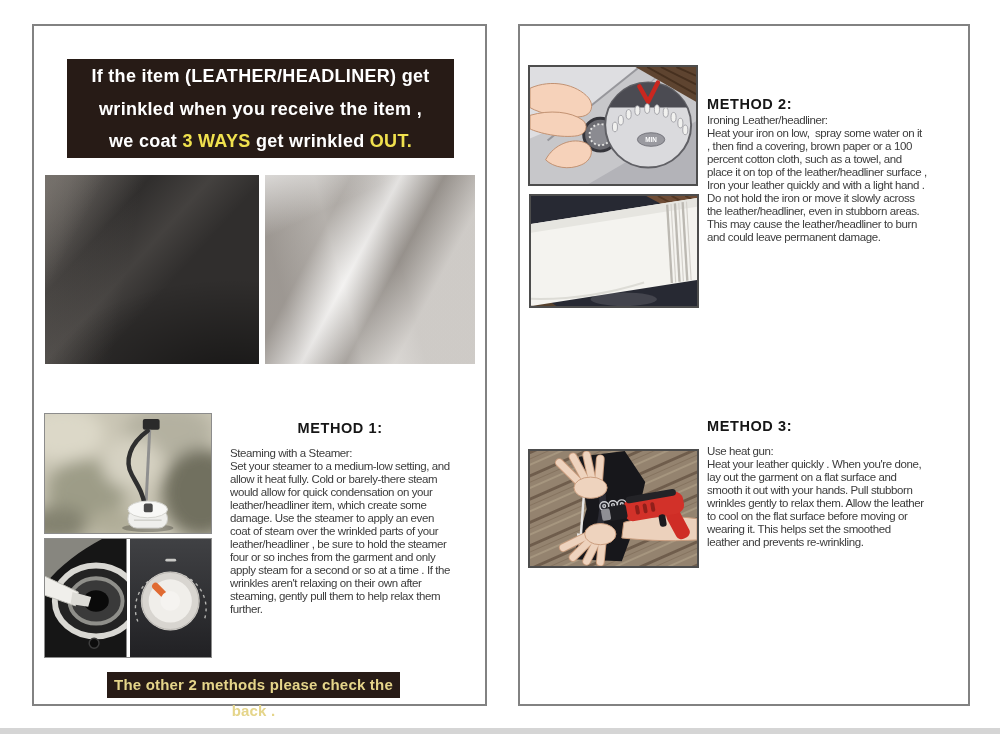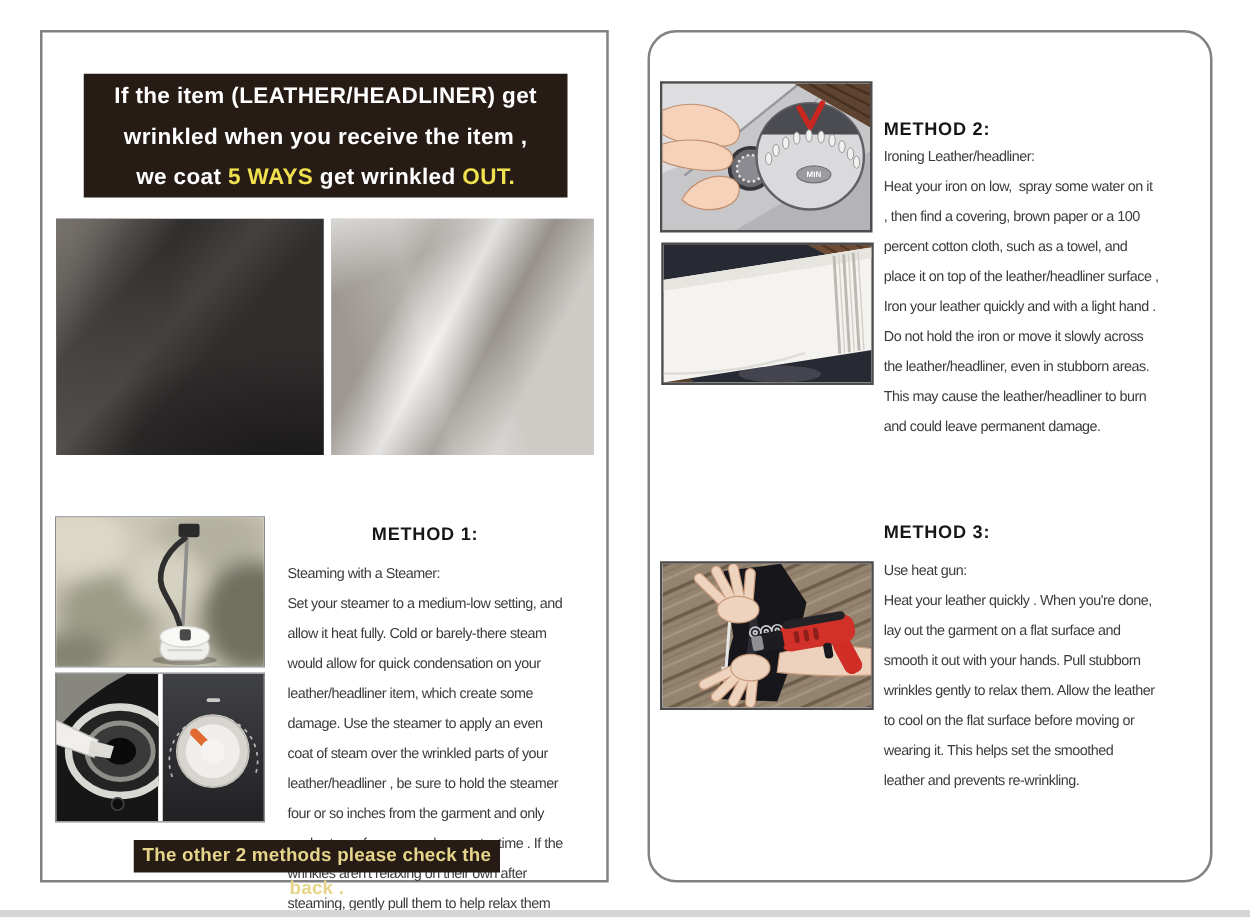--- a/index.html
+++ b/index.html
@@ -1,21 +1,21 @@
 <!DOCTYPE html>
 <html><head>
 <meta charset="utf-8">
 <style>
   html,body{margin:0;padding:0;background:#fff;}
   .canvas{position:relative;width:1000px;height:734px;background:#ffffff;
           font-family:"Liberation Sans",sans-serif;overflow:hidden;}
   .panel{position:absolute;top:24px;height:682px;background:#fff;
          border:2px solid #828282;box-sizing:border-box;}
   .panel-left{left:32px;width:455px;padding-left:36px;}
-  .panel-right{left:518px;width:452px;border-radius:23px;}
+  .panel-right{left:518px;width:452px;}
   .bottom-strip{position:absolute;left:0;top:728px;width:1000px;height:6px;background:#d5d5d5;}
 
   
   .banner{position:absolute;left:33px;top:33px;width:387px;height:99px;
           background:#271b16;color:#ffffff;text-align:center;font-weight:bold;
           font-size:18px;line-height:32.5px;letter-spacing:.3px;box-sizing:border-box;padding-top:1px;}
   .hl{color:#f0e14e;}
   .photo{position:absolute;}
   .photo-dark{left:11px;top:149px;width:214px;height:189px;
     background:
@@ -35,42 +35,42 @@
   .steamer-top{left:10px;top:387px;width:168px;height:121px;}
   .steamer-bottom{left:10px;top:512px;width:168px;height:120px;display:flex;gap:3px;padding:0;}
   .steamer-bottom svg{width:50%;height:100%;}
   .illus{border:2px solid #4d4d4d;}
   .iron-img{left:8px;top:39px;width:170px;height:121px;}
   .towel-img{left:9px;top:168px;width:170px;height:114px;}
   .heatgun-img{left:8px;top:423px;width:171px;height:119px;}
 
   .method-block{position:absolute;}
   .method-heading{font-weight:bold;font-size:14.5px;letter-spacing:.6px;color:#161616;margin:0;}
-  .method-body{font-size:11.5px;line-height:24px;letter-spacing:-.4px;color:#3c3c3c;
+  .method-body{font-size:11.5px;line-height:13px;letter-spacing:-.4px;color:#3c3c3c;
                white-space:pre;margin:0;}
   .m1{left:196px;top:394px;} .m1 .method-heading{margin-bottom:11px;text-align:center;}
   .m2{left:187px;top:70px;}  .m2 .method-heading{margin-bottom:2px;}
   .m3{left:187px;top:392px;} .m3 .method-heading{margin-bottom:11px;}
 
   .footer-note{position:absolute;left:73px;top:646px;width:293px;height:26px;
                background:#271b16;color:#e5d58a;font-weight:bold;font-size:15px;
                line-height:26px;text-align:center;letter-spacing:.2px;}
   svg text{font-family:"Liberation Sans",sans-serif;}
 </style>
 </head>
 <body>
 
 <div class="canvas">
 
   <div class="panel panel-left">
 
     <div class="banner">
       <div>If the item (LEATHER/HEADLINER) get</div>
       <div>wrinkled when you receive the item ,</div>
-      <div><span>we coat </span><span class="hl">5 WAYS</span><span> get wrinkled </span><span class="hl">OUT.</span></div>
+      <div><span>we coat </span><span class="hl">3 WAYS</span><span> get wrinkled </span><span class="hl">OUT.</span></div>
     </div>
 
     <div class="photo photo-dark"></div>
     <div class="photo photo-gray"></div>
 
     <div class="img-frame steamer-top">
       <svg viewBox="0 0 168 121" preserveAspectRatio="none">
         <defs>
             <filter id="blur1" x="-40%" y="-40%" width="180%" height="180%">
               <feGaussianBlur stdDeviation="8"></feGaussianBlur>

